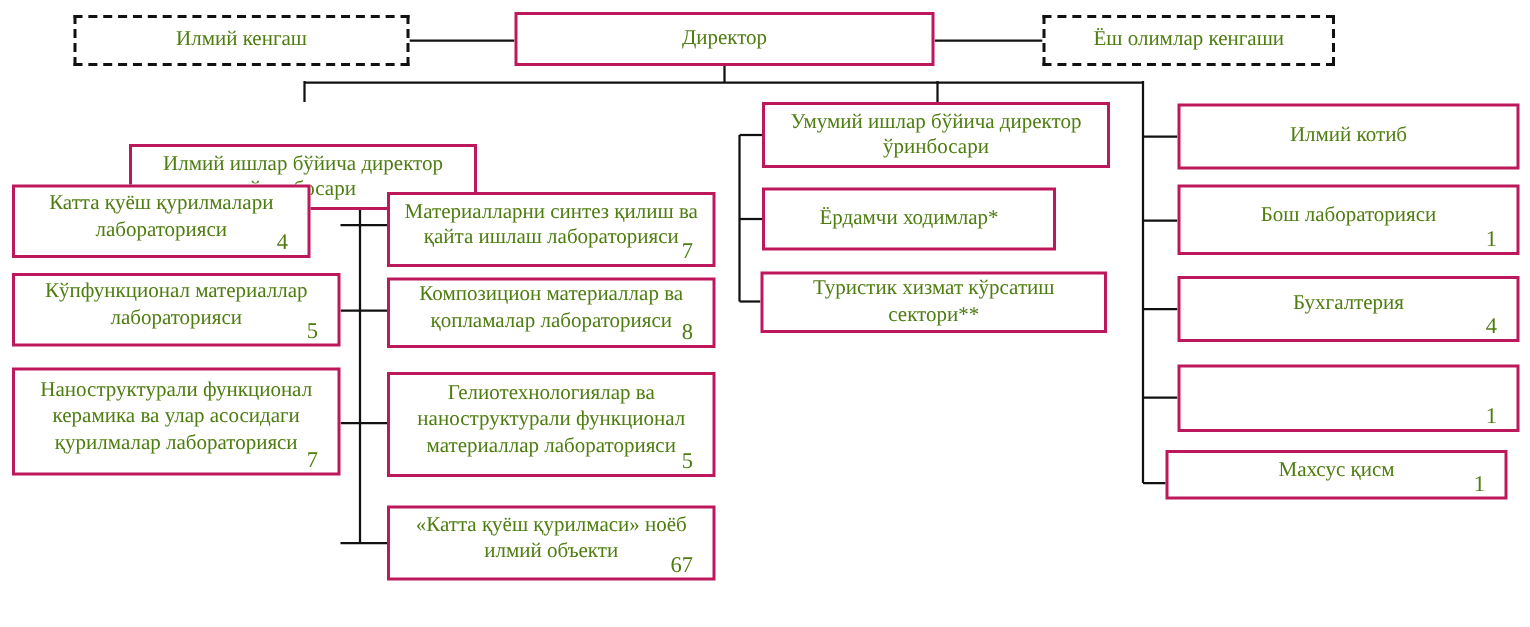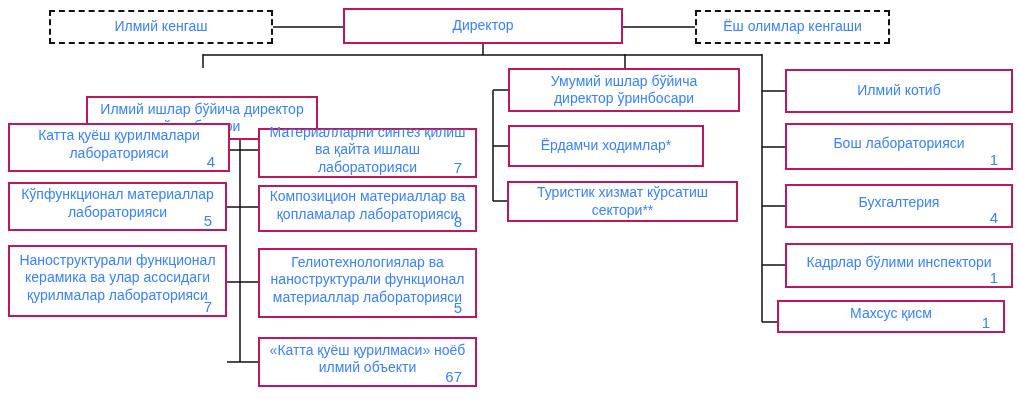--- a/index.html
+++ b/index.html
@@ -1,21 +1,21 @@
 <!DOCTYPE html>
 <html><head>
 <meta charset="utf-8">
 <style>
   html,body{margin:0;padding:0;background:#ffffff;}
   .canvas{
     position:relative;
     width:1020px;height:418px;
     background:#ffffff;
-    font-family:Liberation Sans, sans-serif;
-    color:#3b82f6;
+    font-family:Liberation Serif, serif;
+    color:#4d7c0f;
     overflow:hidden;
   }
   .wires{position:absolute;left:0;top:0;width:1020px;height:418px;}
   .node{
     position:absolute;
     box-sizing:border-box;
     border:2px solid #be185d;
     background:#ffffff;
     display:flex;
     align-items:center;
@@ -93,21 +93,21 @@
   </div>
 
   <div class="node" style="left:508px;top:125px;width:196px;height:42px;">
     <span class="lbl">Ёрдамчи ходимлар*</span>
   </div>
 
   <div class="node" style="left:507px;top:181px;width:231px;height:41px;">
     <span class="lbl">Туристик хизмат кўрсатиш сектори**</span>
   </div>
 
-  <div class="node counted" style="left:8px;top:123px;width:222px;height:49px;text-align:center;">
+  <div class="node counted" style="left:8px;top:123px;width:199px;height:49px;text-align:center;">
     <span class="lbl">Катта қуёш қурилмалари лабораторияси</span>
     <span class="num">4</span>
   </div>
 
   <div class="node counted" style="left:8px;top:182px;width:219px;height:49px;">
     <span class="lbl">Кўпфункционал материаллар лабораторияси</span>
     <span class="num">5</span>
   </div>
 
   <div class="node counted" style="left:8px;top:245px;width:219px;height:72px;">
@@ -144,21 +144,20 @@
     <span class="lbl">Бош лабораторияси</span>
     <span class="num">1</span>
   </div>
 
   <div class="node counted" style="left:785px;top:184px;width:228px;height:44px;">
     <span class="lbl">Бухгалтерия</span>
     <span class="num">4</span>
   </div>
 
   <div class="node counted" style="left:785px;top:243px;width:228px;height:45px;">
-    <span class="lbl">Кадрлар бўлими инспектори</span>
     <span class="num">1</span>
   </div>
 
   <div class="node counted" style="left:777px;top:300px;width:228px;height:33px;align-items:center;">
     <span class="lbl">Махсус қисм</span>
     <span class="num">1</span>
   </div>
 
 </div>
 

